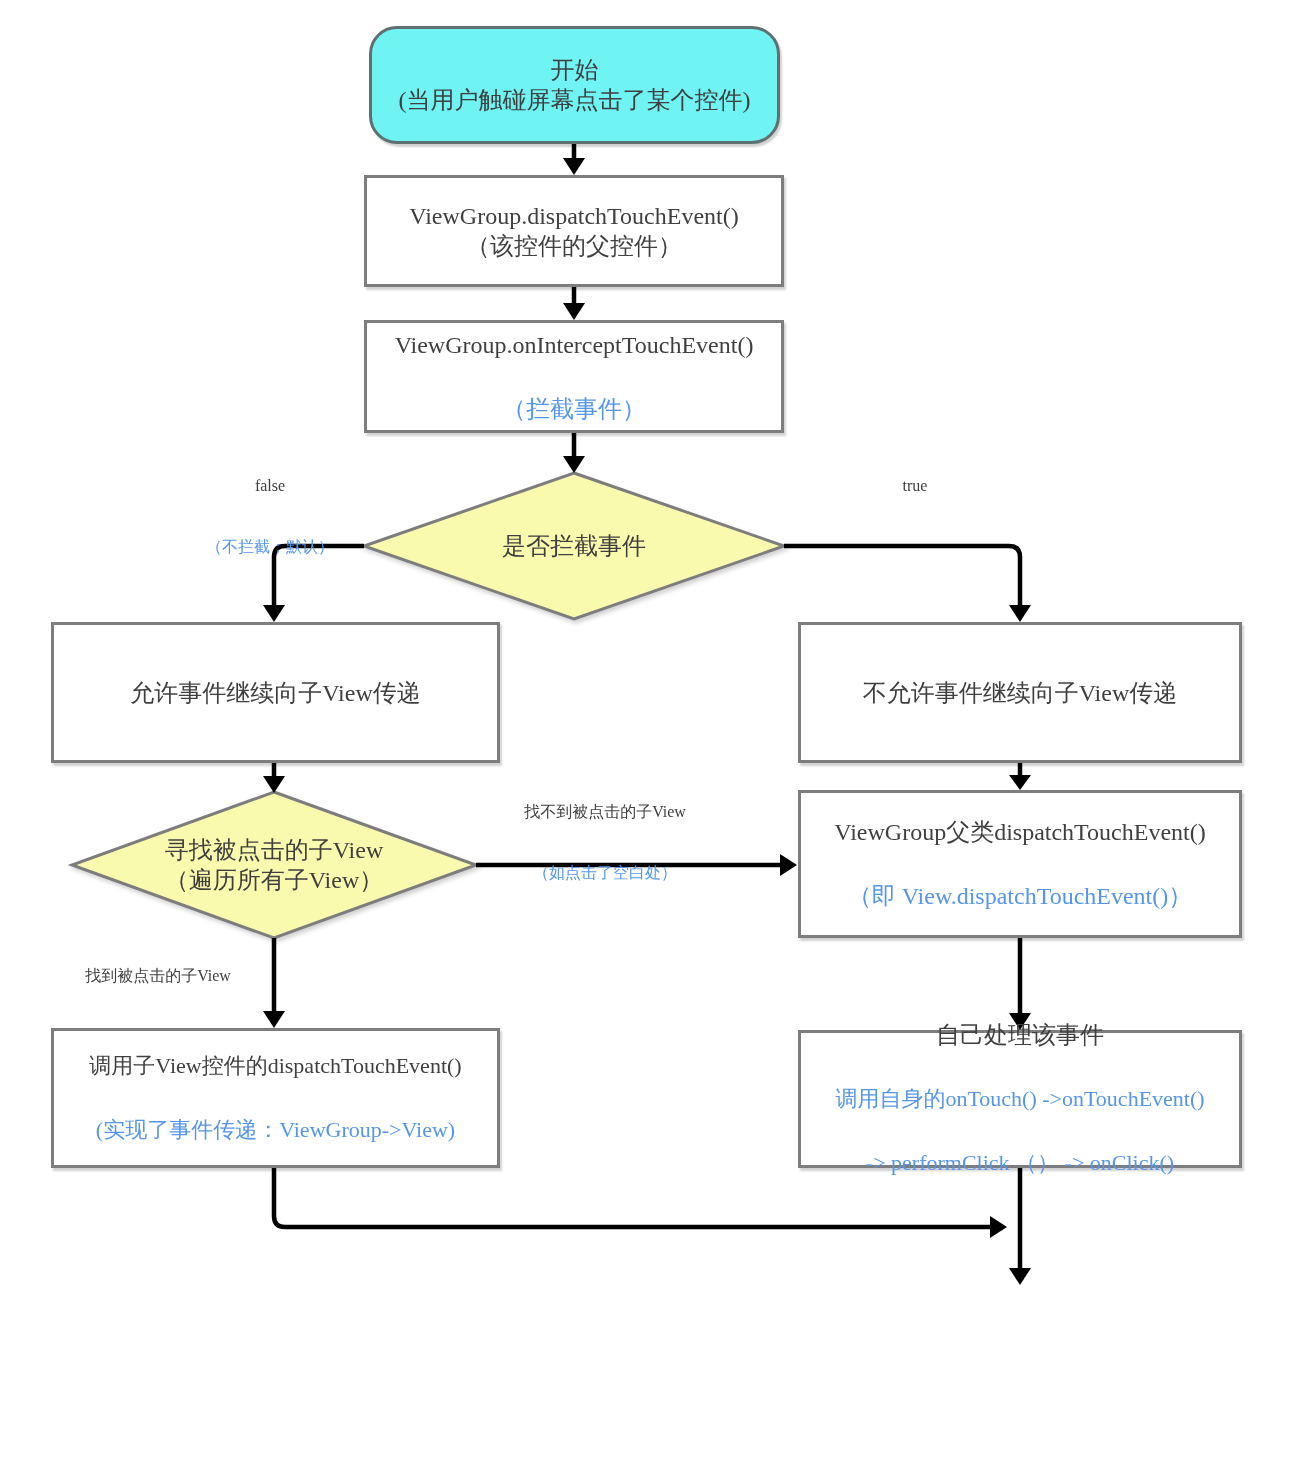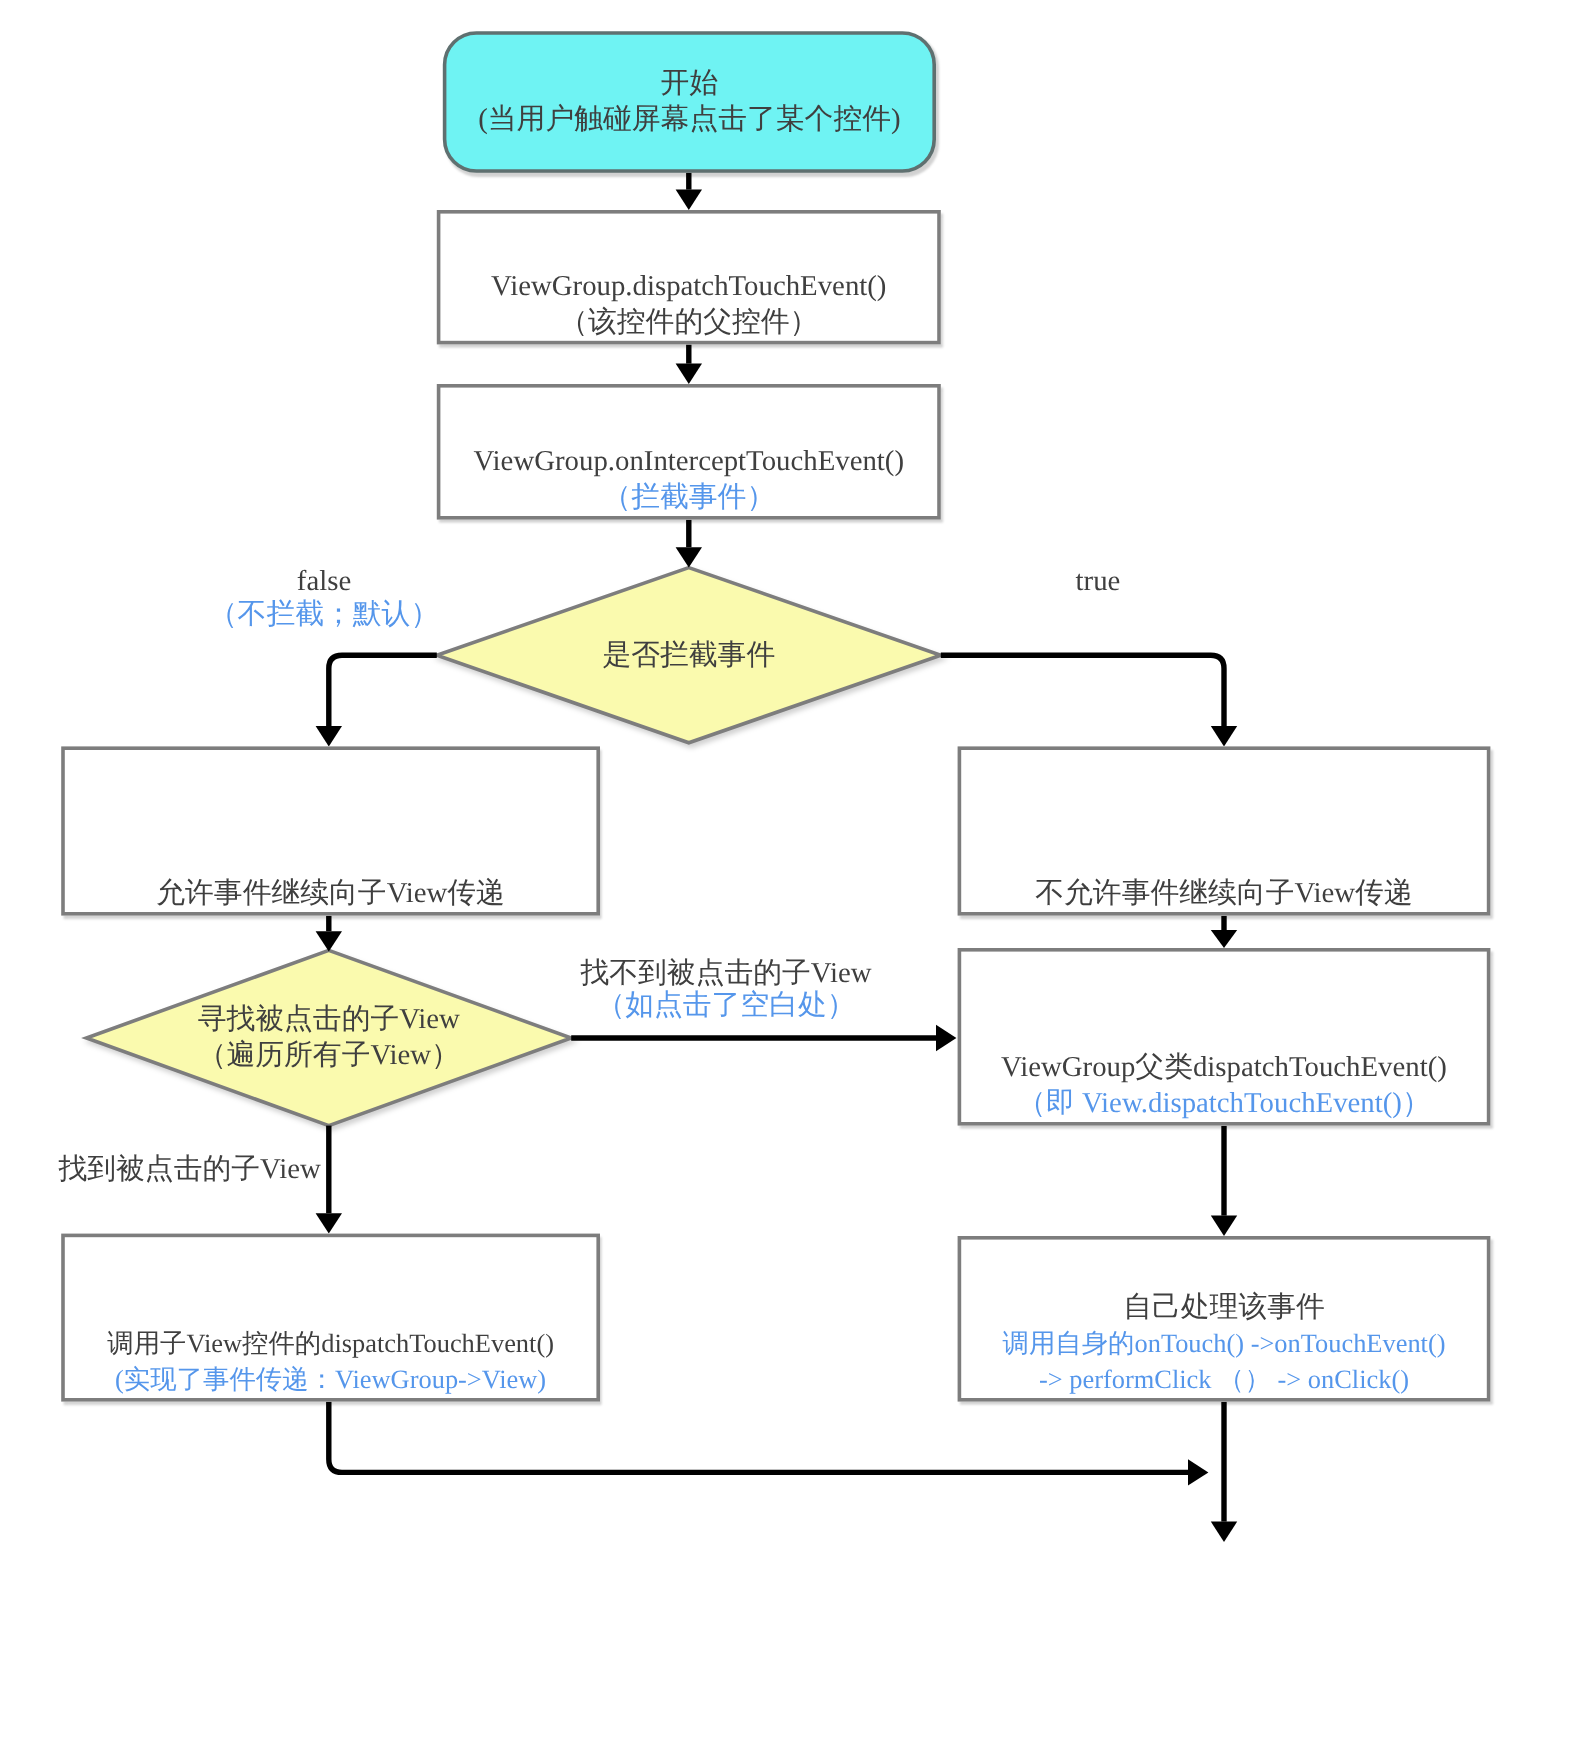--- a/index.html
+++ b/index.html
@@ -19,34 +19,33 @@
   .shape{filter:drop-shadow(2px 3px 2px rgba(0,0,0,0.18));}
   .node{
     position:absolute;z-index:1;display:flex;flex-direction:column;
     justify-content:center;align-items:center;text-align:center;
     font-size:24px;line-height:30px;box-sizing:border-box;
   }
   .process{
     background:var(--process-fill);
     border:3px solid var(--border-gray);
     box-shadow:2px 3px 2px rgba(0,0,0,0.18);
-    justify-content:flex-end;
   }
   .terminal{
     background:var(--terminal-fill);
     border:3px solid var(--terminal-border);
     border-radius:28px;
     box-shadow:2px 3px 2px rgba(0,0,0,0.18);
   }
   .dtext{background:transparent;border:none;}
-  .blue{color:var(--text-blue);}
+  .blue{color:var(--text-blue);margin-top:34px;}
   .tight{font-size:22px;}
   .elabel{
     position:absolute;z-index:1;text-align:center;
-    font-size:24px;line-height:27px;
+    font-size:16px;line-height:27px;
   }
 </style>
 </head>
 <body>
 
 <div class="canvas">
 
   <svg class="edges" width="1310" height="1464" viewBox="0 0 1310 1464">
 
     <polygon class="shape" points="574,473 784,546 574,619 364,546" style="fill:var(--decision-fill);stroke:var(--border-gray);stroke-width:3"></polygon>

